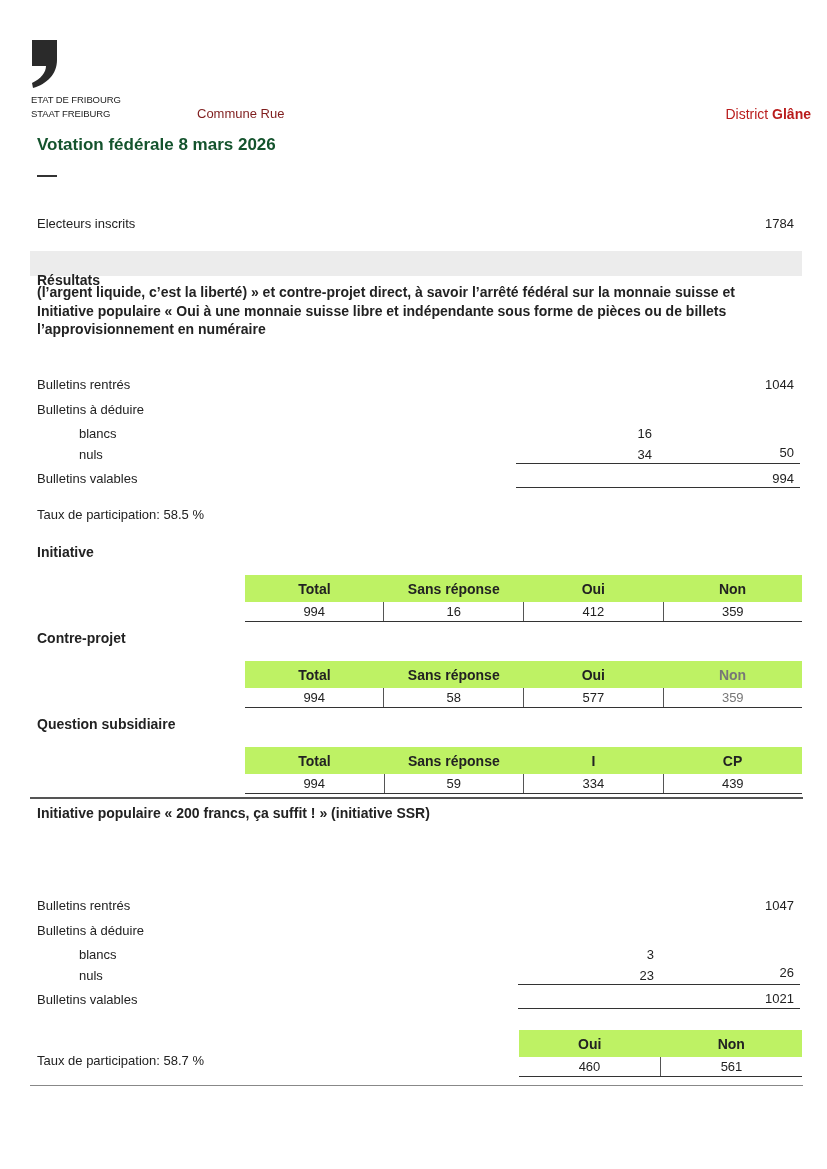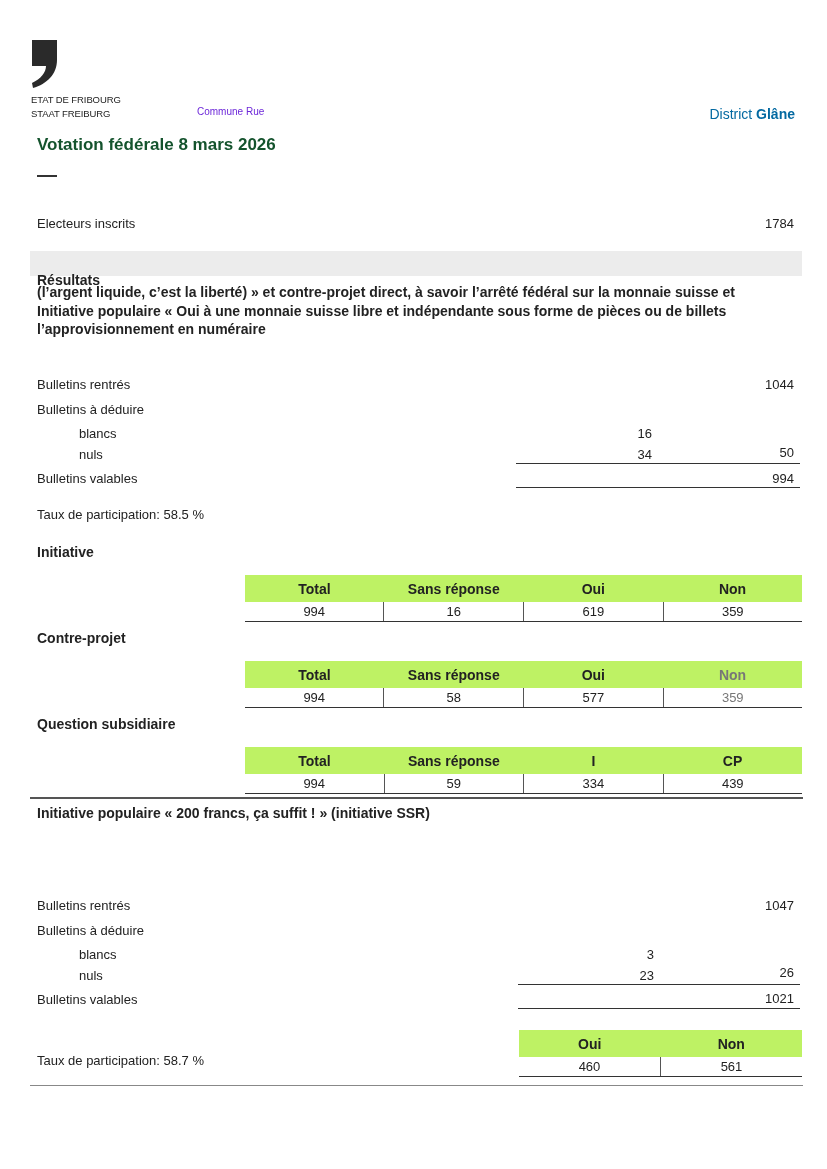--- a/index.html
+++ b/index.html
@@ -3,22 +3,22 @@
   <meta charset="utf-8">
   <style>
     html, body { margin: 0; padding: 0; background: #ffffff; }
     body {
       width: 827px; height: 1169px; position: relative; overflow: hidden;
       font-family: "Liberation Sans", sans-serif; color: #1f1f1f;
     }
     .abs { position: absolute; }
     .logo-mark { left: 31px; top: 40px; width: 30px; height: 48px; }
     .org-line { font-size: 9.5px; letter-spacing: -0.1px; color: #222; }
-    .commune { left: 197px; top: 106px; font-size: 10px; color: #6d28d9; }
-    .district { right: 32px; top: 106px; font-size: 14px; color: #0369a1; }
+    .commune { left: 197px; top: 106px; font-size: 13px; color: #7f1d1d; }
+    .district { right: 16px; top: 106px; font-size: 14px; color: #b91c1c; }
     .district b { font-weight: bold; }
     .title { left: 37px; top: 135px; font-size: 17px; font-weight: bold; color: #14532d; }
     .dash { left: 37px; top: 175px; width: 20px; height: 2px; background: #333; }
     .txt { font-size: 13px; color: #222; }
     .num { font-size: 13px; color: #222; text-align: right; }
     .band { left: 30px; top: 251px; width: 772px; height: 25px; background: #ececec; }
     .band span { position: absolute; left: 7px; top: 21px; font-size: 14px; font-weight: bold; color: #222; }
     .heading { font-size: 14px; font-weight: bold; color: #222; line-height: 18.5px; }
     .rule { height: 1px; background: #333; }
     .rule-light { height: 1px; background: #888; }
@@ -82,21 +82,21 @@
   <tbody>
       <tr>
     <th>Total</th>
     <th>Sans réponse</th>
     <th>Oui</th>
     <th>Non</th>
   </tr>
   <tr>
     <td style="width:139px;">994</td>
     <td style="width:139px;">16</td>
-    <td style="width:139px;">619</td>
+    <td style="width:139px;">412</td>
     <td style="width:139px;">359</td>
   </tr>
 </tbody>
   </table>
 
 <div class="abs heading" style="left:37px;top:629px;">Contre-projet</div>
 <table class="res" style="left:245px;top:661px;width:557px;">
   <tbody>
       <tr>
     <th>Total</th>

